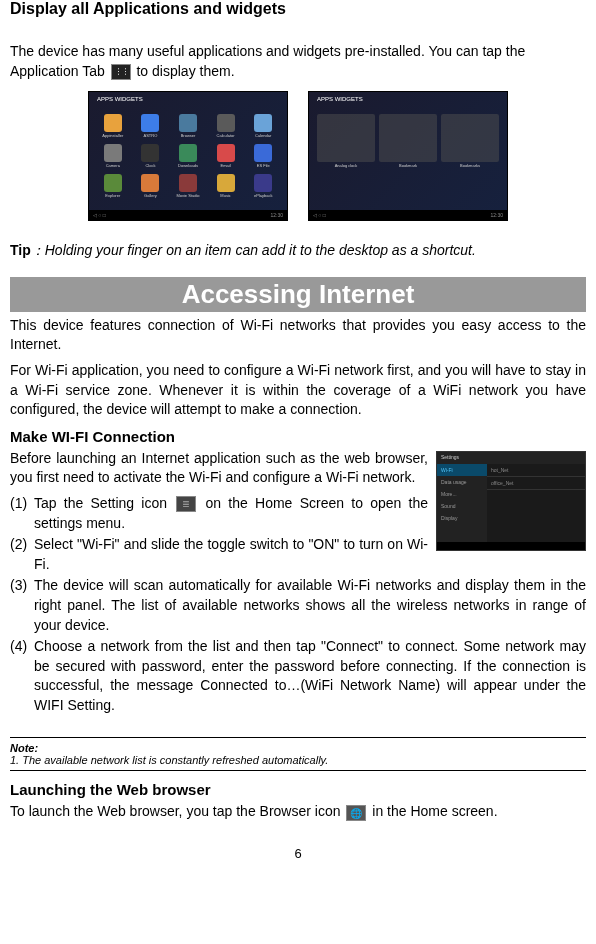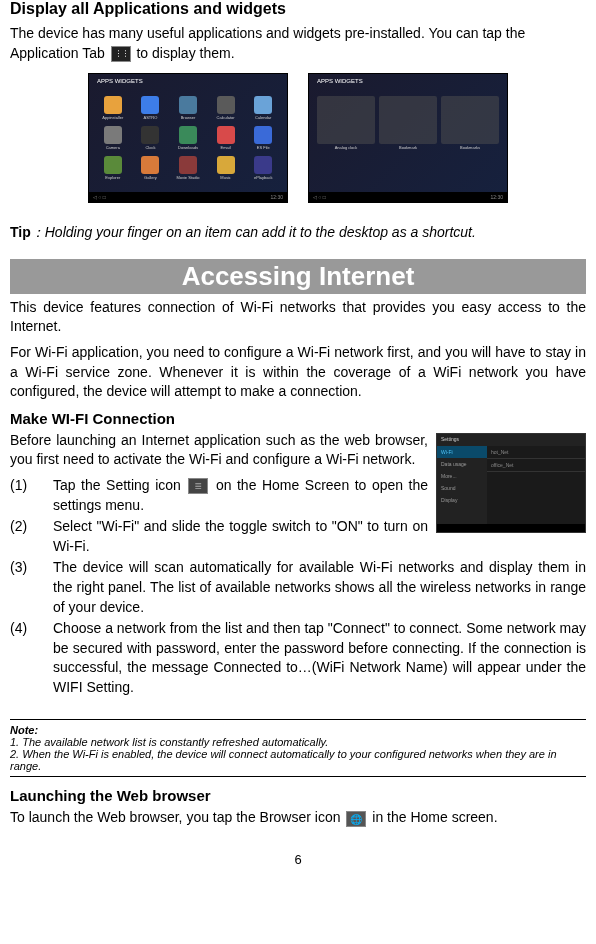--- a/index.html
+++ b/index.html
@@ -7,21 +7,21 @@
       font-family: Arial, sans-serif;
       font-size: 14px;
       color: #000;
       background: #fff;
       width: 596px;
       padding: 0 10px;
     }
     .heading-1 {
       font-size: 16px;
       font-weight: bold;
-      margin-bottom: 6px;
+      margin-bottom: 24px;
     }
     .heading-2 {
       font-size: 15px;
       font-weight: bold;
       margin-top: 8px;
       margin-bottom: 4px;
     }
     .para {
       line-height: 1.4;
       margin-bottom: 6px;
@@ -169,21 +169,20 @@
       display: flex;
       margin-bottom: 2px;
       line-height: 1.4;
     }
     .step-num {
       flex: 0 0 24px;
     }
     .step-body {
       flex: 1;
       text-align: justify;
-      margin-left: 19px;
     }
     .float-screenshot {
       float: right;
       width: 150px;
       height: 100px;
       background: #1a1a1a;
       border: 1px solid #333;
       margin: 2px 0 4px 8px;
       position: relative;
       overflow: hidden;
@@ -406,21 +405,20 @@
     <div class="step">
       <span class="step-num">(4)</span>
       <span class="step-body">Choose a network from the list and then tap "Connect" to connect. Some network may be secured with password, enter the password before connecting. If the connection is successful, the message Connected to…(WiFi Network Name) will appear under the WIFI Setting.</span>
     </div>
   </div>
 </div>
 
 <div class="note-block">
   <div class="note-label">Note:</div>
   <div>1. The available network list is constantly refreshed automatically.</div>
-  <div>2. When the Wi-Fi is enabled, the device will connect automatically to your configured networks when they are in range.</div>
 </div>
 
 <h3 class="heading-2">Launching the Web browser</h3>
 <p class="para">
   <span>To launch the Web browser, you tap the Browser icon </span>
   <span class="inline-icon browser"></span>
   <span> in the Home screen.</span>
 </p>
 
 <div class="page-num">6</div>

